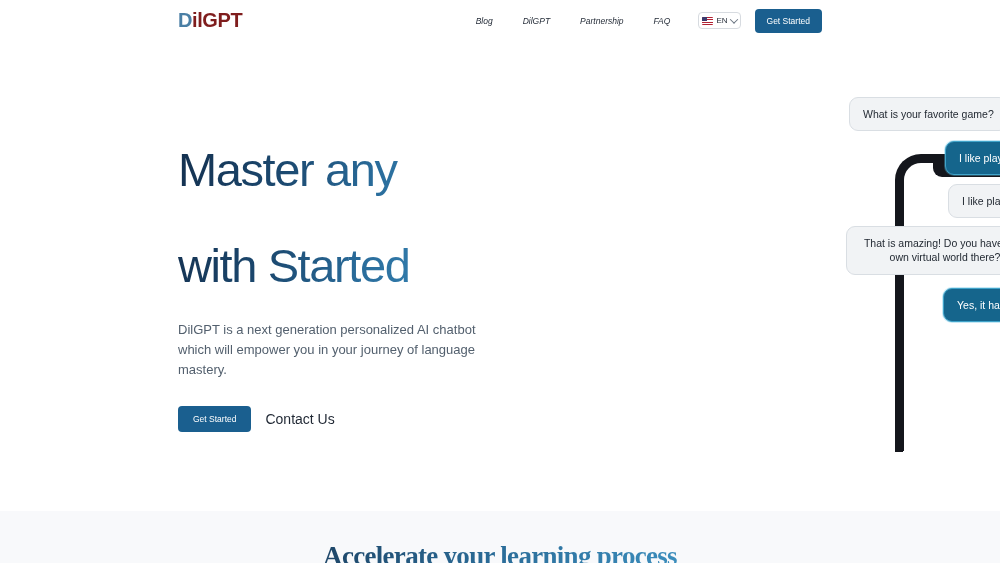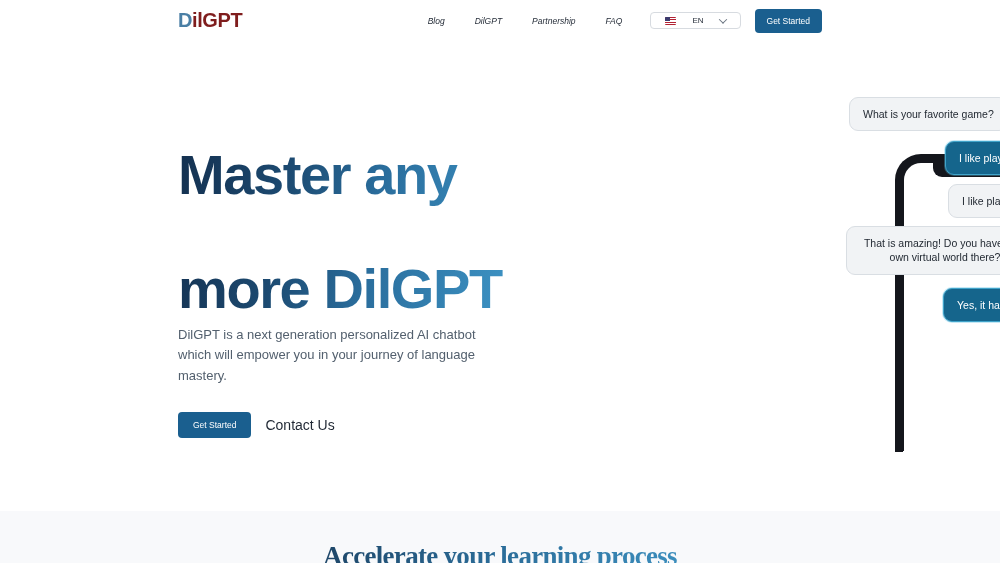--- a/index.html
+++ b/index.html
@@ -53,24 +53,24 @@
     font-size: 8.5px;
     color: #1f2733;
     text-decoration: none;
     font-weight: 400;
     white-space: nowrap;
   }
 
   .lang-select {
     display: flex;
     align-items: center;
-    gap: 16px;
+    gap: 3px;
     border: 1px solid #d7dbe0;
     border-radius: 4px;
-    padding: 3px 14px;
+    padding: 3px 3px;
     margin-right: 14px;
     background: #fff;
     cursor: pointer;
   }
   .flag {
     width: 11px;
     height: 8px;
     border-radius: 1px;
     background:
       linear-gradient(to bottom,
@@ -117,30 +117,30 @@
     height: 470px;
     position: relative;
   }
 
   .hero-left {
     width: 330px;
     padding-top: 105px;
   }
 
   .hero-title {
-    font-size: 56px;
+    font-size: 47px;
     line-height: 1.02;
-    font-weight: 700;
+    font-weight: 400;
     letter-spacing: -1.4px;
     background: linear-gradient(100deg, #14304f 0%, #1c4a71 32%, #2a6d9c 58%, #3d93c4 100%);
     -webkit-background-clip: text;
     background-clip: text;
     -webkit-text-fill-color: transparent;
     color: #14304f;
-    margin-bottom: 8px;
+    margin-bottom: 30px;
   }
 
   .hero-sub {
     font-size: 13px;
     line-height: 1.55;
     color: #53606e;
     width: 312px;
     margin-bottom: 26px;
   }
 
@@ -331,21 +331,21 @@
     <button class="btn-nav">Get Started</button>
   </nav>
 </header>
 
 <main class="hero">
 
   <div class="hero-left">
     <h1 class="hero-title">
       <span>Master any</span><br>
       <br>
-      <span>more DilGPT</span>
+      <span>with Started</span>
     </h1>
 
     <p class="hero-sub">DilGPT is a next generation personalized AI chatbot which will empower you in your journey of language mastery.</p>
 
     <div class="hero-cta">
       <button class="btn-primary">Get Started</button>
       <a class="link-secondary" href="#">Contact Us</a>
     </div>
   </div>
 

